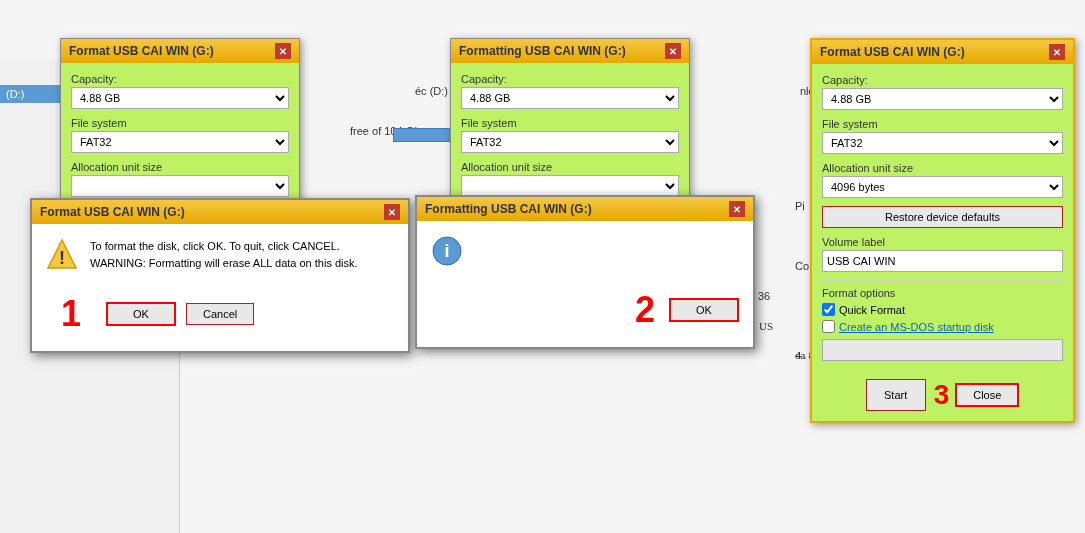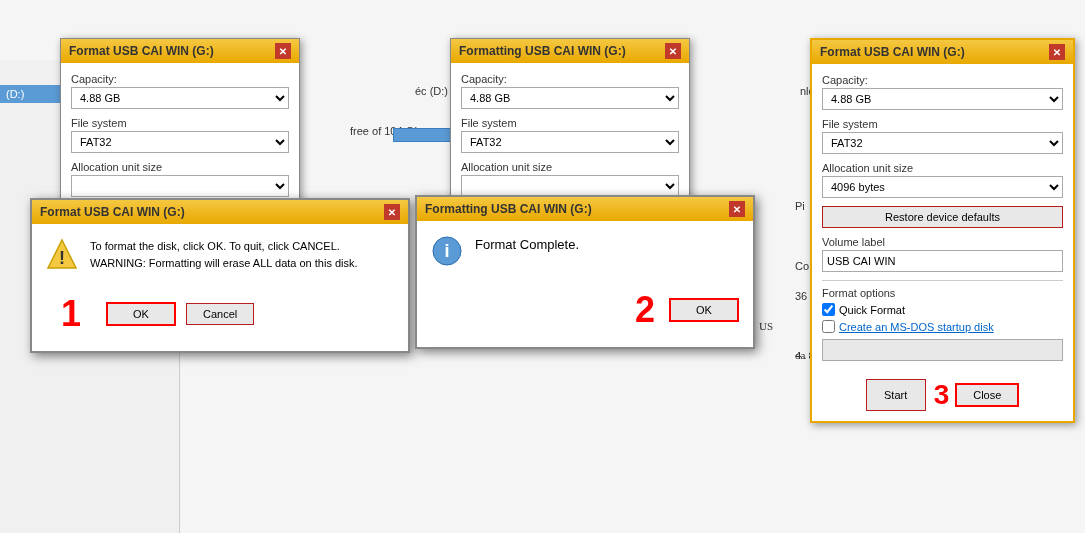--- a/index.html
+++ b/index.html
@@ -33,21 +33,21 @@
       cursor: pointer;
       font-size: 10px;
       display: flex;
       align-items: center;
       justify-content: center;
       font-weight: bold;
     }
 
     .window-body {
       padding: 10px;
-      background: #ffffff;
+      background: #bef264;
     }
 
     .field-group {
       margin-bottom: 8px;
     }
 
     .field-label {
       font-size: 11px;
       color: #333;
       margin-bottom: 2px;
@@ -210,21 +210,21 @@
   <div style="position:absolute; left:0; top:60px; width:180px; height:533px; background:#f0f0f0; border-right:1px solid #ccc;"></div>
   <div class="blue-bar" style="left:0; top:85px; width:180px;">
     <span>(D:)</span>
   </div>
 
   <div class="explorer-item" style="left:350px; top:125px;">free of 104 GI</div>
   <div class="explorer-item" style="left:415px; top:85px;">éc (D:)</div>
   <div class="explorer-item" style="left:800px; top:85px;">nlo</div>
   <div class="explorer-item" style="left:795px; top:200px;">Pi</div>
   <div class="explorer-item" style="left:795px; top:260px;">Co</div>
-  <div class="explorer-item" style="left:795px; top:290px;">36</div>
+  <div class="explorer-item" style="left:758px; top:290px;">36</div>
   <div class="explorer-item" style="left:759px; top:320px;font-family:Liberation Serif, serif;">US</div>
   <div class="explorer-item" style="left:1050px; top:290px;">GB·</div>
   <div class="explorer-item" style="left:795px; top:349px;font-family:Liberation Serif, serif;">da</div>
   <div class="explorer-item" style="left:1040px; top:185px;">Tri (</div>
   <div class="explorer-item" style="left:795px; top:350px;font-family:Liberation Mono, monospace;">4.8</div>
 
   <div style="position:absolute; left:393px; top:128px; width:90px; height:14px; background:#5b9bd5; border:1px solid #3a7fc1;"></div>
 </div>
 
 <div class="format-win" style="left:60px; top:38px; z-index:10;">
@@ -340,23 +340,20 @@
   <div class="title-bar">
     <span>Formatting USB CAI WIN (G:)</span>
     <button class="close-btn">✕</button>
   </div>
   <div class="msg-body">
 
     <svg class="info-icon" viewBox="0 0 32 32">
       <circle cx="16" cy="16" r="14" fill="#5b9bd5" stroke="#2b6cb0" stroke-width="1"></circle>
       <text x="16" y="22" text-anchor="middle" font-size="18" font-weight="bold" fill="white">i</text>
     </svg>
-    <div class="msg-text">
-      <div style="font-size:13px;">Format Complete.</div>
-    </div>
   </div>
   <div style="display:flex; align-items:center; justify-content:flex-end; padding: 4px 14px 12px; gap:14px;">
     <div class="red-number" style="font-size:36px;">2</div>
     <button class="btn ok-btn-highlight" style="min-width:70px;">OK</button>
   </div>
 </div>
 
 <div class="format-win" style="left:810px; top:38px; z-index:10; width:265px; border: 2px solid #e8a800;">
   <div class="title-bar">
     <span>Format USB CAI WIN (G:)</span>

